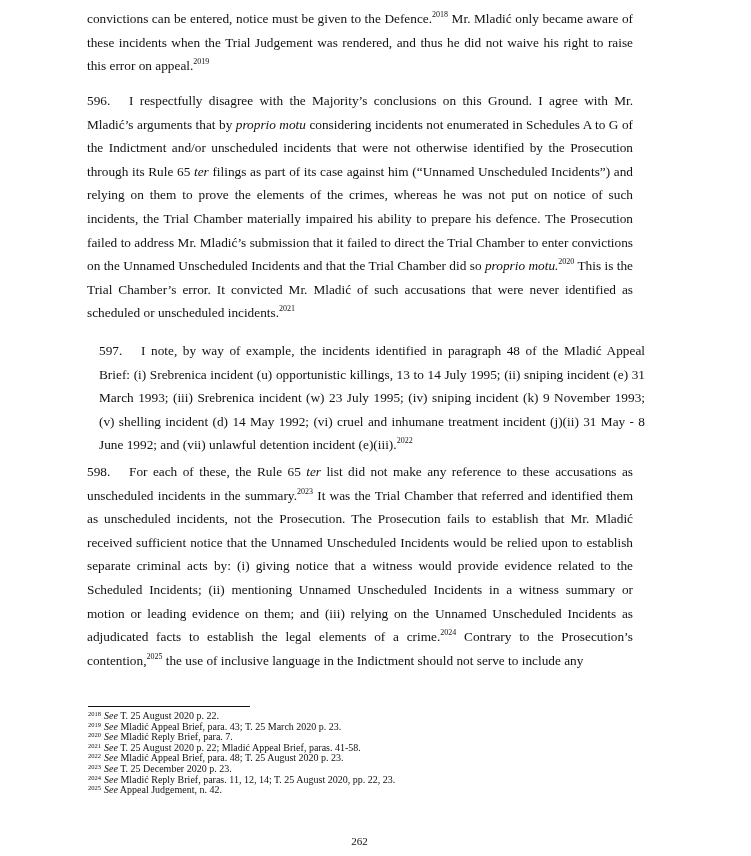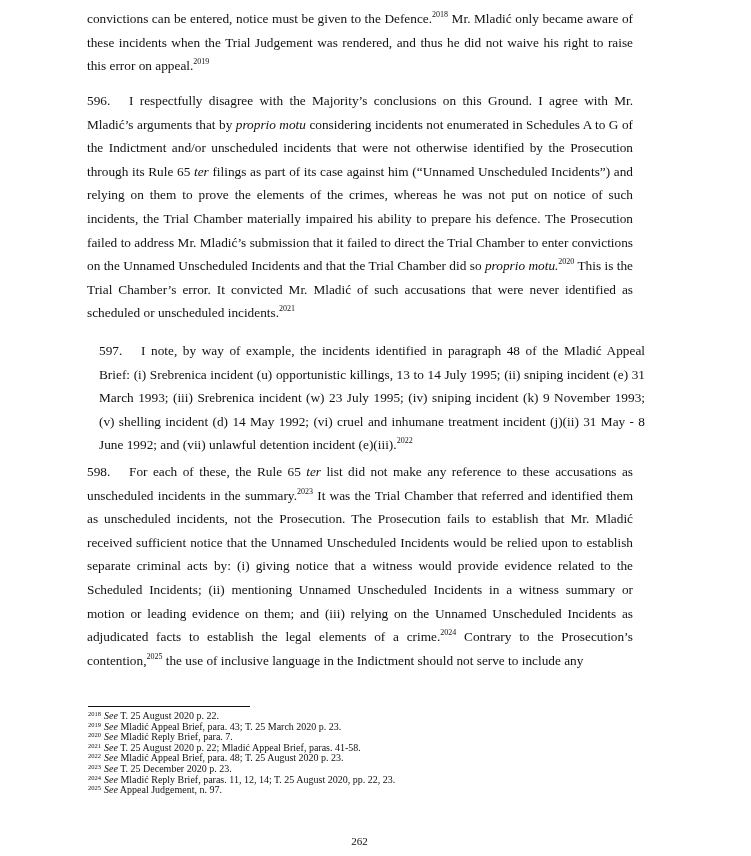--- a/index.html
+++ b/index.html
@@ -88,16 +88,16 @@
 <div class="fn-divider"></div>
 
 <div class="footnotes">
   <div class="footnote"><sup class="fnum">2018</sup><i>See</i><span> T. 25 August 2020 p. 22.</span></div>
   <div class="footnote"><sup class="fnum">2019</sup><i>See</i><span> Mladić Appeal Brief, para. 43; T. 25 March 2020 p. 23.</span></div>
   <div class="footnote"><sup class="fnum">2020</sup><i>See</i><span> Mladić Reply Brief, para. 7.</span></div>
   <div class="footnote"><sup class="fnum">2021</sup><i>See</i><span> T. 25 August 2020 p. 22; Mladić Appeal Brief, paras. 41-58.</span></div>
   <div class="footnote"><sup class="fnum">2022</sup><i>See</i><span> Mladić Appeal Brief, para. 48; T. 25 August 2020 p. 23.</span></div>
   <div class="footnote"><sup class="fnum">2023</sup><i>See</i><span> T. 25 December 2020 p. 23.</span></div>
   <div class="footnote"><sup class="fnum">2024</sup><i>See</i><span> Mladić Reply Brief, paras. 11, 12, 14; T. 25 August 2020, pp. 22, 23.</span></div>
-  <div class="footnote"><sup class="fnum">2025</sup><i>See</i><span> Appeal Judgement, n. 97.</span></div>
+  <div class="footnote"><sup class="fnum">2025</sup><i>See</i><span> Appeal Judgement, n. 42.</span></div>
 </div>
 
 <div class="page-number">262</div>
 
 </body></html>

